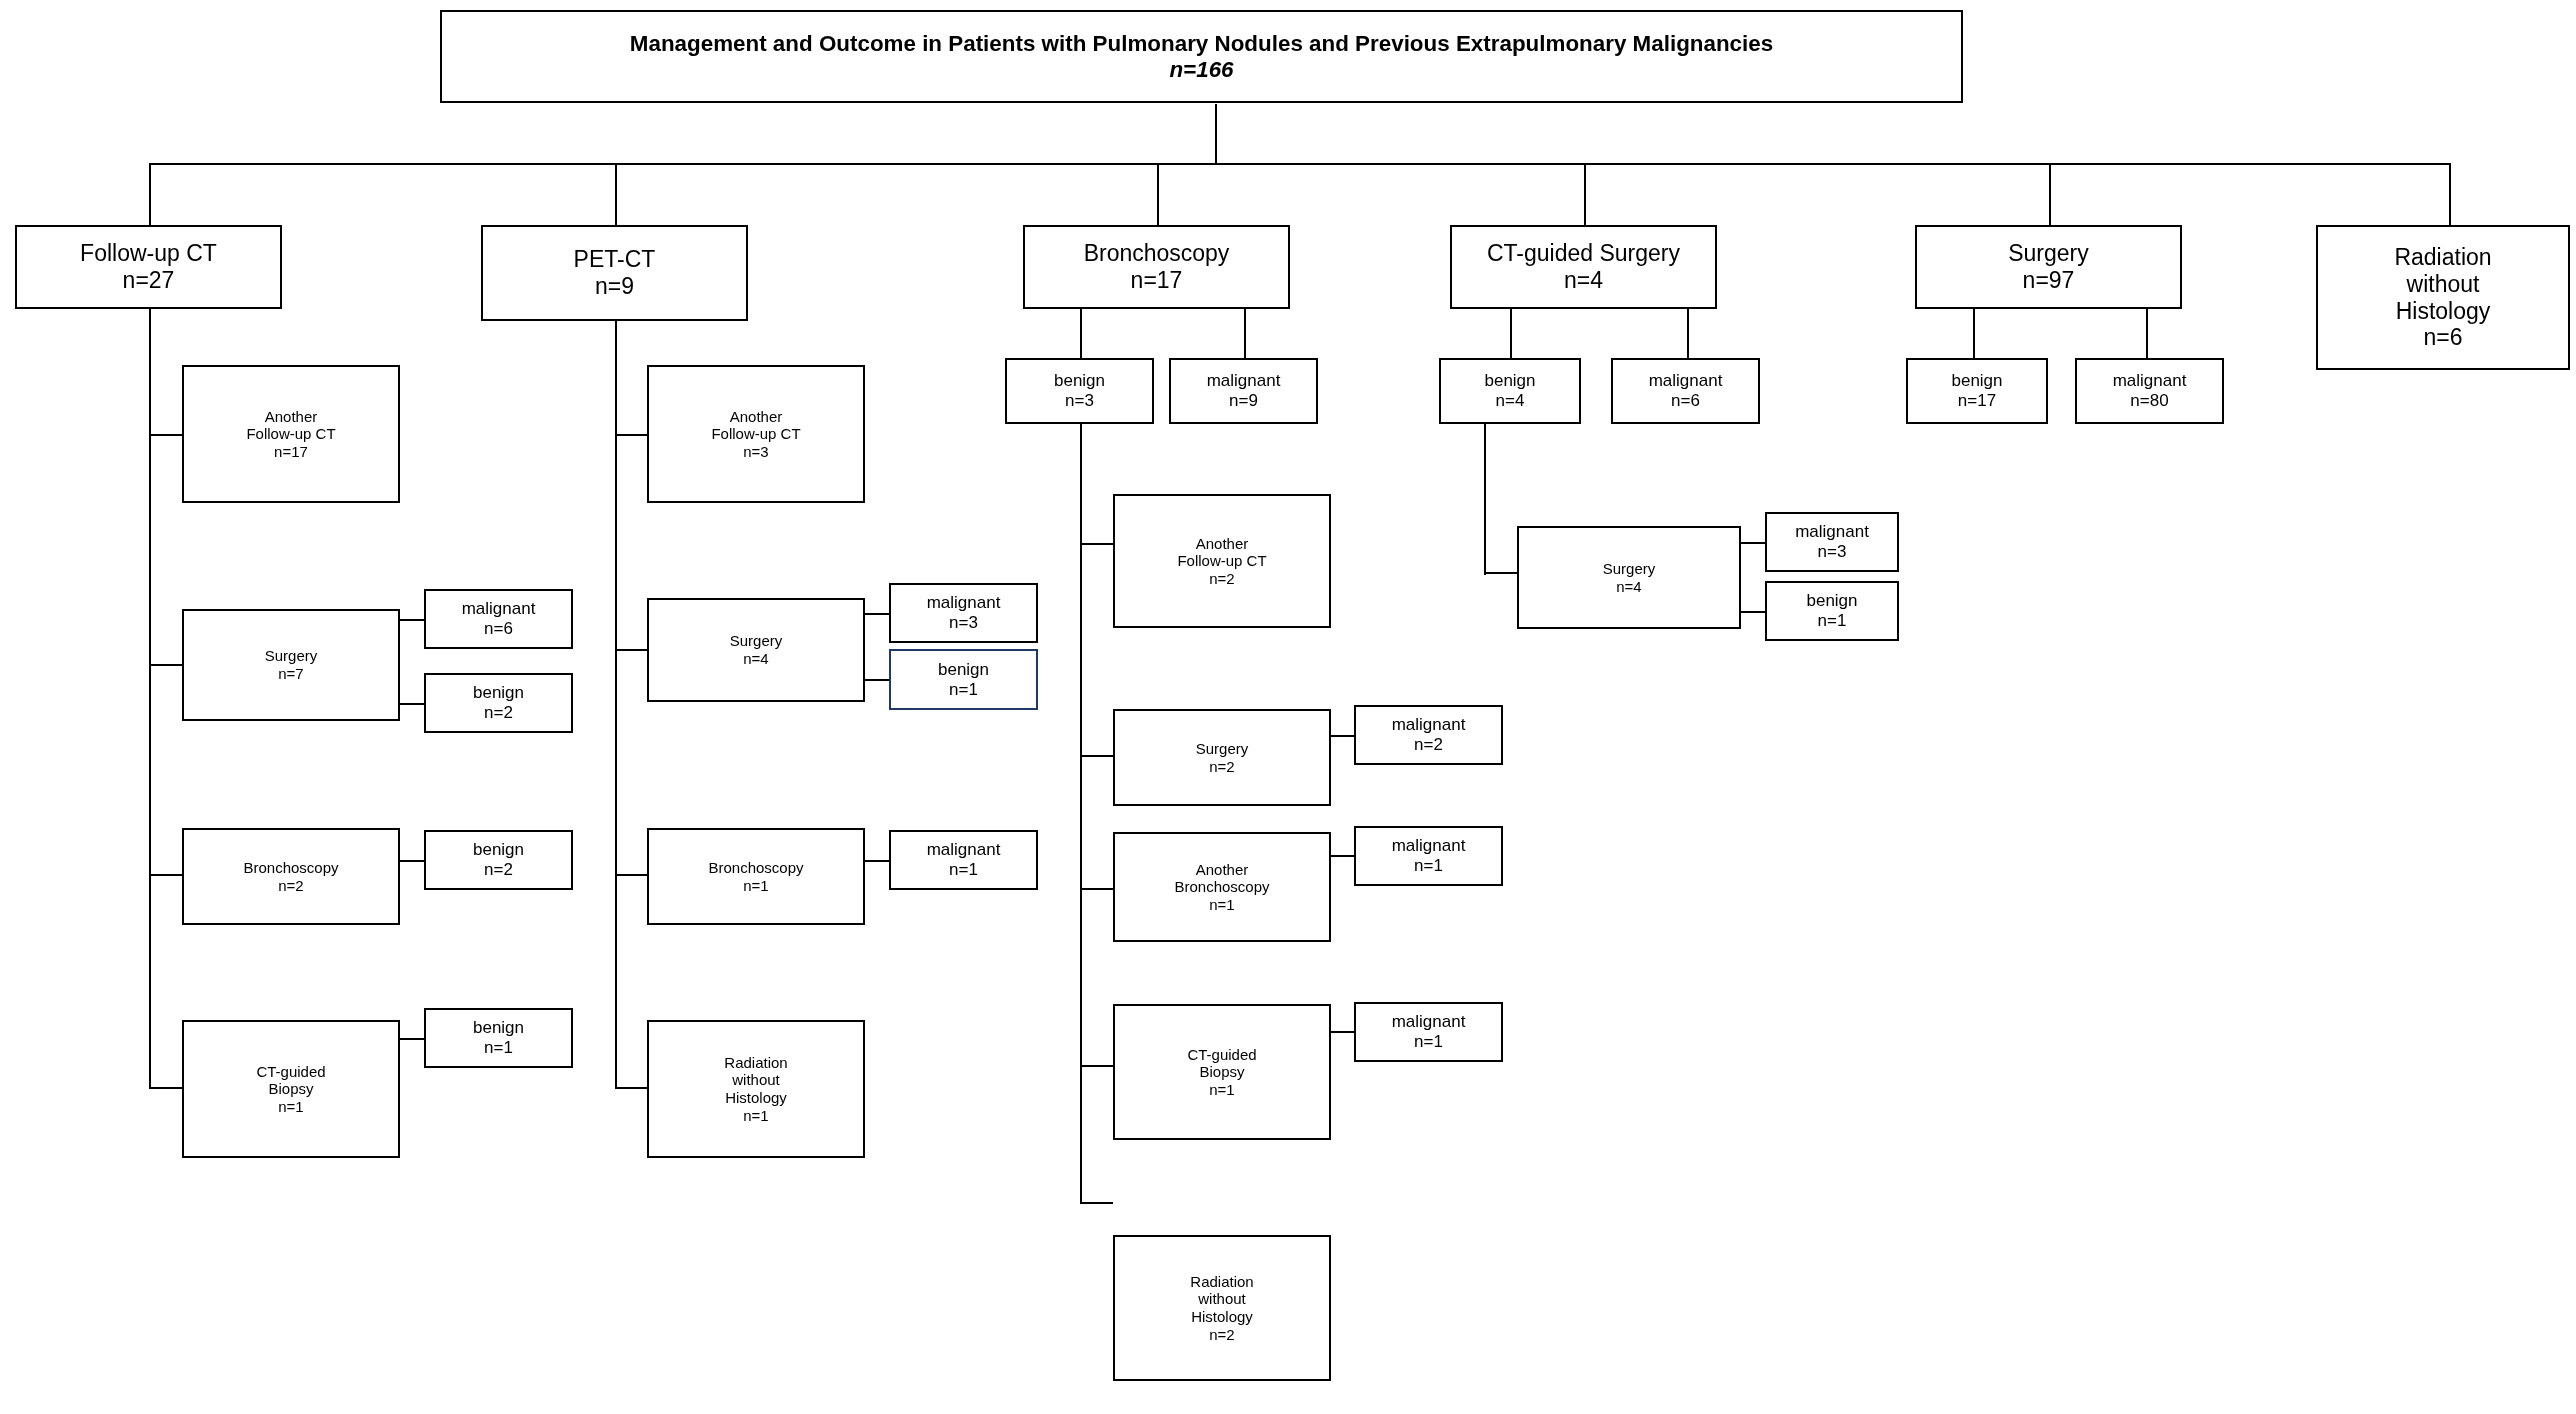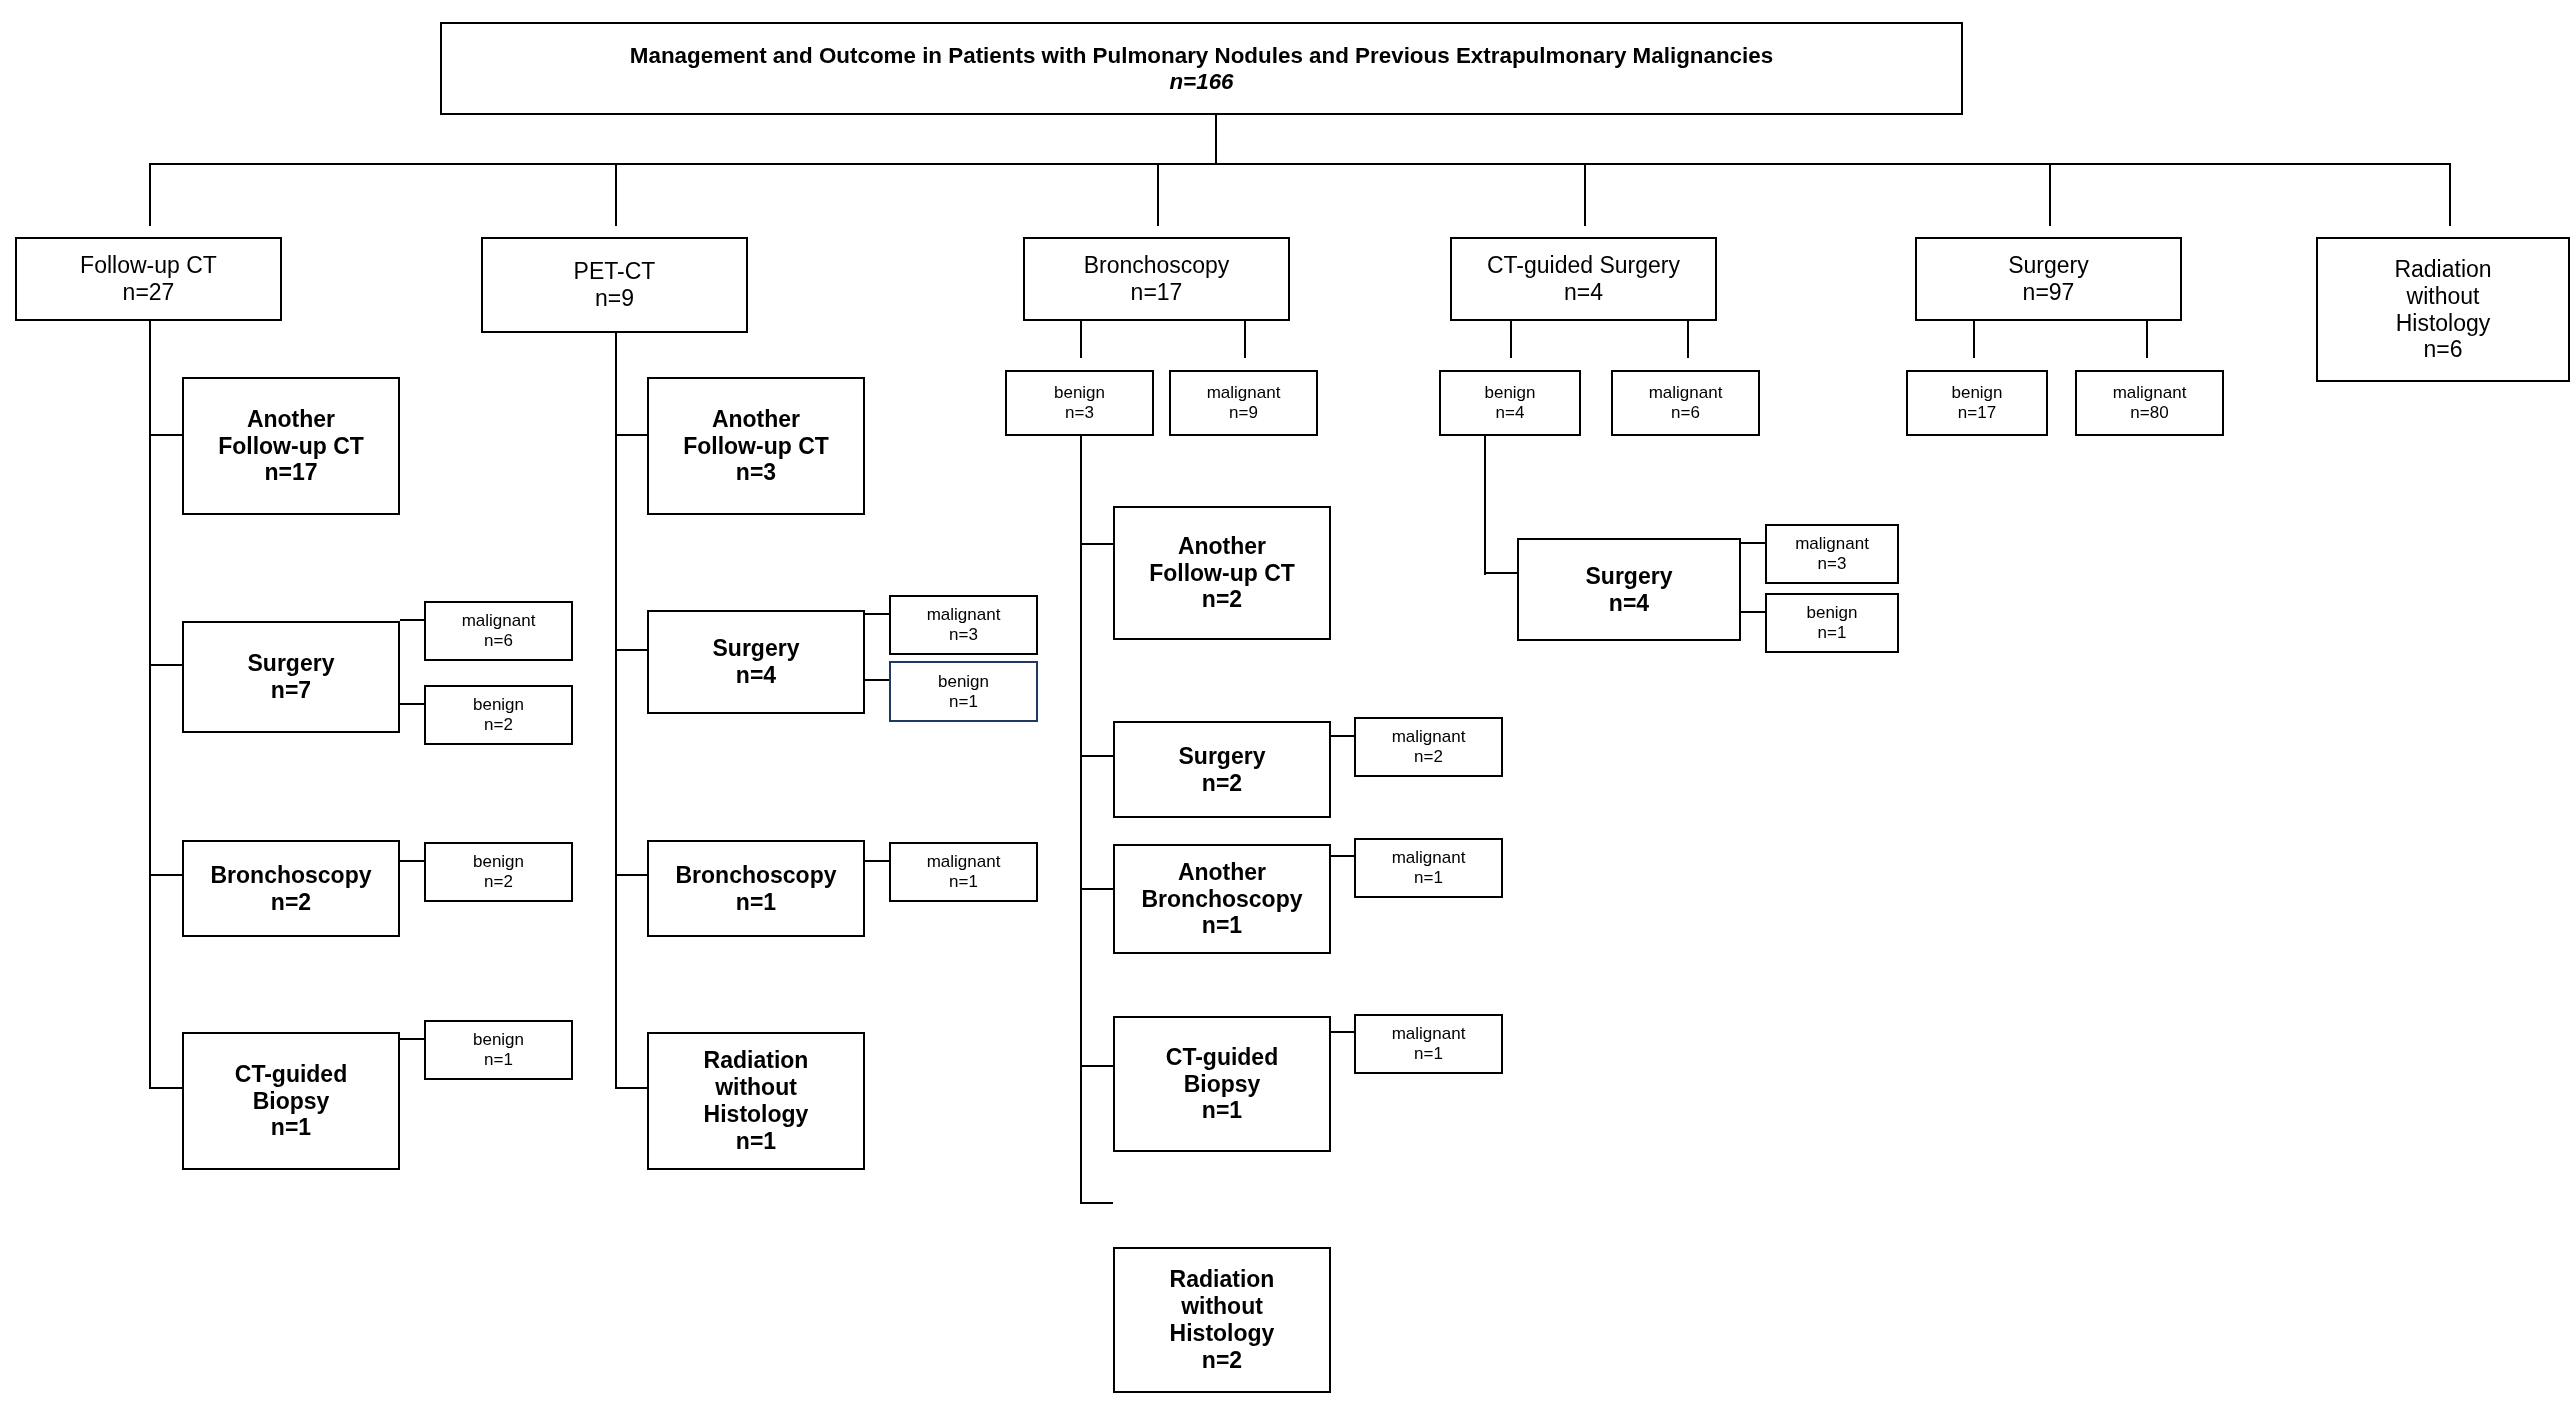--- a/index.html
+++ b/index.html
@@ -12,29 +12,28 @@
     box-sizing:border-box;
     border:2.2px solid #000;
     background:#ffffff;
     display:flex;
     flex-direction:column;
     align-items:center;
     justify-content:center;
     text-align:center;
     line-height:1.17;
     z-index:5;
-    margin-top:12px;
   }
   .node .ln{display:block;white-space:nowrap;}
 
   
   .t-title{font-size:22.4px;font-weight:bold;}
   .t-title .ln.sub{font-weight:bold;font-style:italic;}
   .t-lvl1{font-size:23px;}
-  .t-mid{font-size:23px;font-weight:bold;}
+  .t-mid{font-size:15px;}
   .t-leaf{font-size:17px;}
 
   .node.selected{border-color:#1f3864;}
 
   
   .conn{position:absolute;background:#000;z-index:1;}
   .v{width:2.2px;}
   .h{height:2.2px;}
 </style>
 </head>

